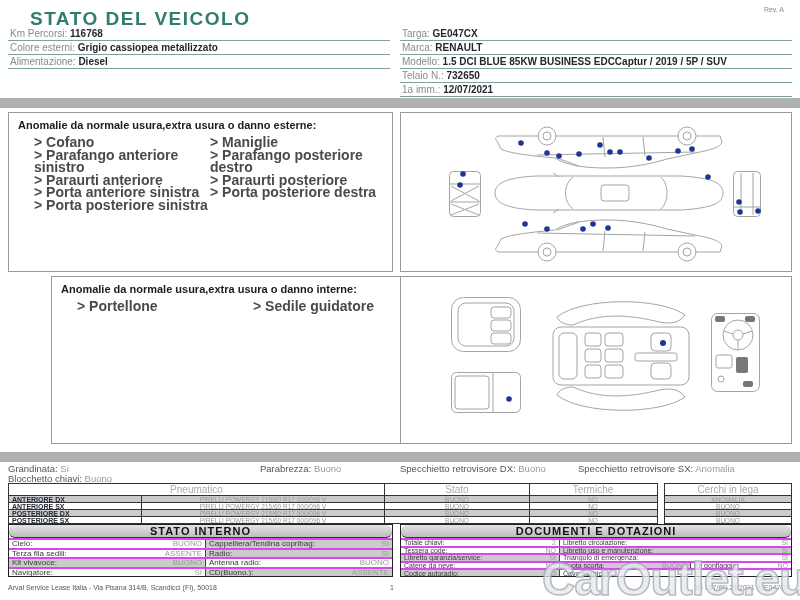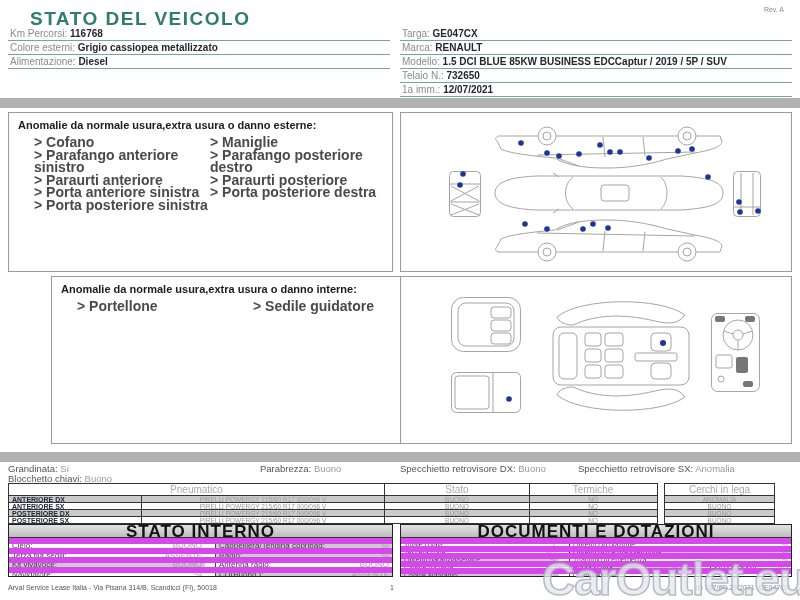--- a/index.html
+++ b/index.html
@@ -37,40 +37,40 @@
   .summary { position:absolute; left:0; top:463px; width:652px; height:18px; font-size:9.5px; }
   .summary span.item { position:absolute; white-space:nowrap; }
   .summary .lbl { color:#555; } .summary .val { color:#9a9a9a; }
   #sum-grandinata { left:8px; }  #sum-parabrezza { left:230px;padding-left:30px; }
   #sum-spdx { left:360px;margin-left:40px; } #sum-spsx { left:578px; }
   .summary2 { position:absolute; left:8px; top:473px; font-size:9.5px; white-space:nowrap; }
   .summary2 .lbl { color:#555; } .summary2 .val { color:#9a9a9a; }
 
   
   .tyre-main { position:absolute; left:8px; top:483px; width:650px; border:1.5px solid #333; }
-  .tyre-cerchi { position:absolute; left:664px; top:483px; width:111px; border:1.5px solid #333; }
+  .tyre-cerchi { position:absolute; left:664px; top:483px; width:128px; border:1.5px solid #333; }
   .trow { display:grid; }
   .tyre-main .trow { grid-template-columns:132px 243px 145px 127px; }
   .tyre-cerchi .trow { grid-template-columns:1fr; }
   .thead { height:11px; font-size:10px; color:#aaa; }
   .tdata { height:7px; font-size:6.5px; color:#999; }
   .tcell { border-left:1px solid #333; display:flex; align-items:center; justify-content:center; overflow:hidden; white-space:nowrap; }
   .tcell:first-child { border-left:none; }
   .tcell.span2 { grid-column:1 / 3; }
   .tpos { justify-content:flex-start; padding-left:3px; font-weight:bold; color:#222838; font-size:7px; }
   .trow.shade { background:#cbcbcb; }
   .tyre-main .trow + .trow, .tyre-cerchi .trow + .trow { border-top:1px solid #333; }
 
   
   .btable { position:absolute; top:524px; border:1.5px solid #222; background:#fff; }
   #tbl-interno { left:8px; width:385px; }
   #tbl-documenti { left:400px; width:392px; }
   .btable .hbar { height:13px; background:linear-gradient(#e3e3e3,#bdbdbd); border-bottom:1px solid #333;
-                  font-size:17px; font-weight:bold; color:#111; text-align:center; letter-spacing:1px; line-height:13px; }
-  .brow { display:grid; border-top:6px solid #d946ef;gap:10px; }
+                  font-size:11px; font-weight:bold; color:#111; text-align:center; letter-spacing:1px; line-height:13px;border-radius:6px; }
+  .brow { display:grid; border-top:2px solid #d946ef; }
   .brow:first-of-type { border-top:none; }
   #tbl-interno .brow { grid-template-columns:196px 1fr; height:9.5px; font-size:8px; }
   #tbl-documenti .brow { grid-template-columns:158px 1fr; height:7.6px; font-size:7px; }
   #tbl-documenti .brow.three { grid-template-columns:158px 131px 1fr; }
   .bcell { display:flex; justify-content:space-between; align-items:center; padding:0 3px; border-left:1px solid #444; overflow:hidden; white-space:nowrap; }
   .bcell:first-child { border-left:none; }
   .bcell .lbl { color:#3a3a3a; }
   .bcell .val { color:#9a9a9a; }
   .bcell.shade { background:#cbcbcb; }
 

